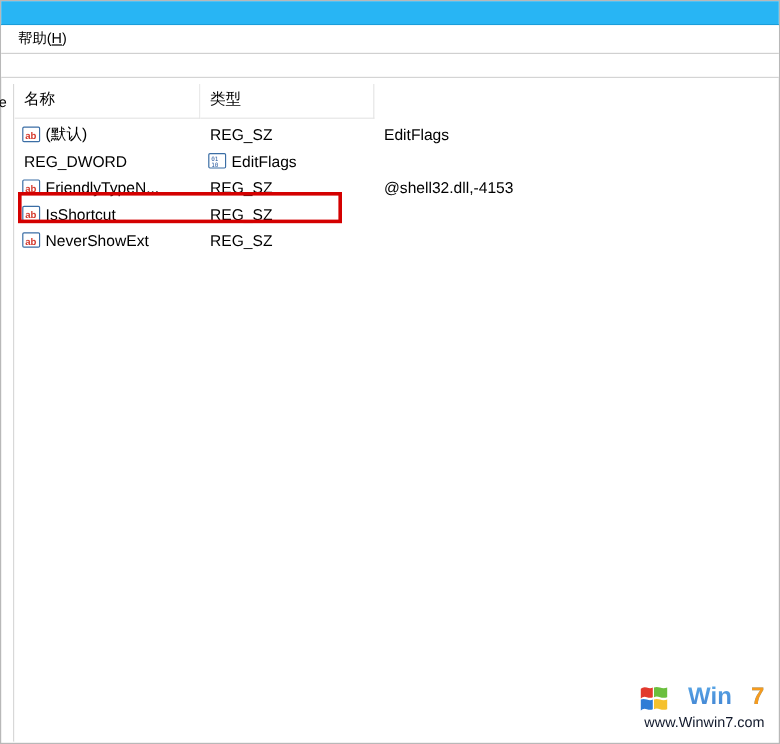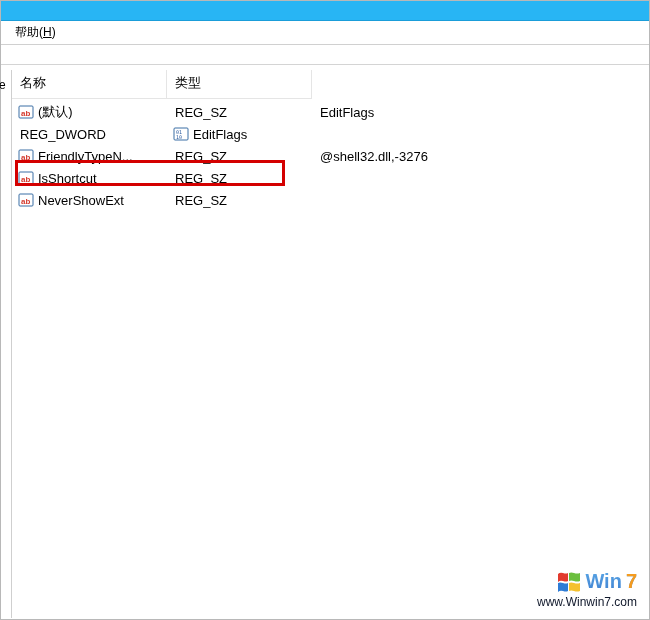--- a/index.html
+++ b/index.html
@@ -110,21 +110,21 @@
     .wm-line1 {
       font-size: 20px;
       font-weight: bold;
       background: linear-gradient(180deg, #5aa7e6 0%, #3e7fd0 100%);
       -webkit-background-clip: text;
       background-clip: text;
       color: transparent;
       display: flex;
       align-items: center;
       justify-content: flex-end;
-      gap: 4px;
+      gap: 16px;
     }
     .wm-line1 .cn {
       font-family: "Microsoft YaHei", sans-serif;
       font-size: 18px;
       color: #4a8fd8;
       background: none;
       -webkit-background-clip: initial;
       background-clip: initial;
     }
     .wm-line2 {
@@ -193,21 +193,21 @@
             <div class="cell name-cell">
               <span class="icon">
                 <svg width="16" height="16" viewBox="0 0 16 16">
                   <rect x="1" y="2" width="14" height="12" rx="1" fill="#fff" stroke="#3b6ea5" stroke-width="1"></rect>
                   <text x="3" y="12" font-size="8" fill="#d43a2e" font-family="Arial" font-weight="bold">ab</text>
                 </svg>
               </span>
               <span>FriendlyTypeN...</span>
             </div>
             <div class="cell">REG_SZ</div>
-            <div class="cell">@shell32.dll,-3276</div>
+            <div class="cell">@shell32.dll,-4153</div>
           </div>
           <div class="row">
             <div class="cell name-cell">
               <span class="icon">
                 <svg width="16" height="16" viewBox="0 0 16 16">
                   <rect x="1" y="2" width="14" height="12" rx="1" fill="#fff" stroke="#3b6ea5" stroke-width="1"></rect>
                   <text x="3" y="12" font-size="8" fill="#d43a2e" font-family="Arial" font-weight="bold">ab</text>
                 </svg>
               </span>
               <span>IsShortcut</span>

